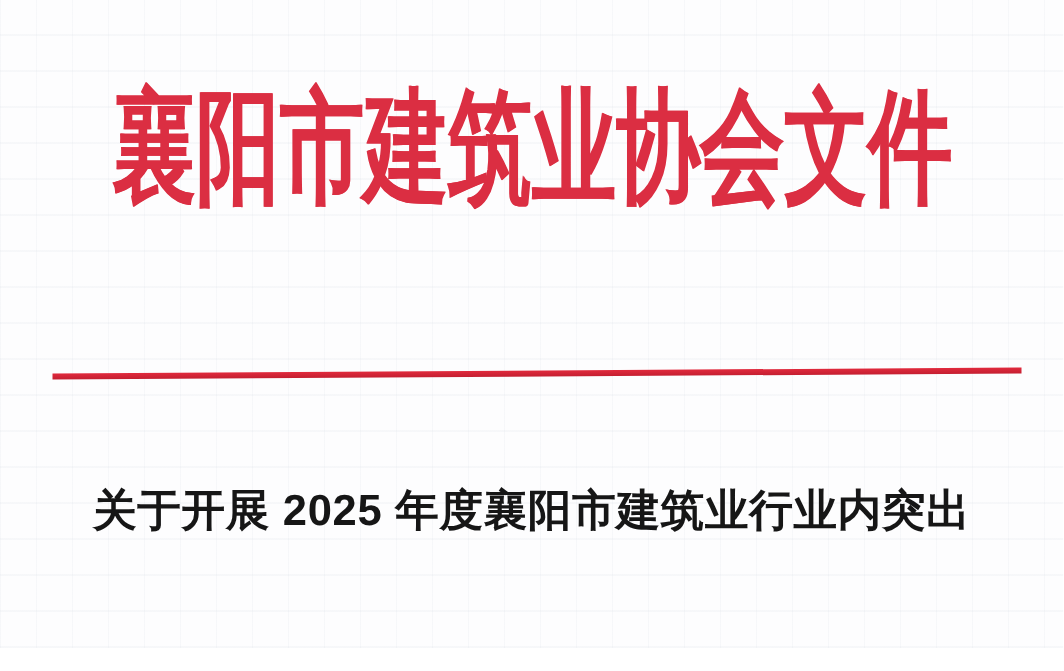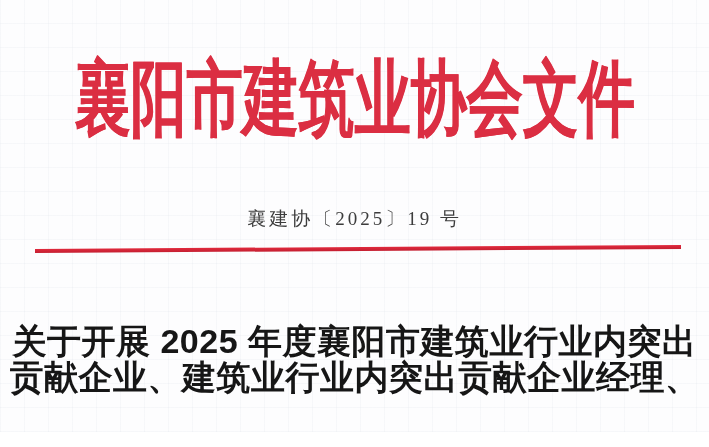--- a/index.html
+++ b/index.html
@@ -57,38 +57,36 @@
     transform: rotate(-0.35deg);
   }
   .notice-title {
     position: absolute;
     top: 323px;
     left: 0;
     right: 0;
     text-align: center;
     font-family: "Liberation Sans", "DejaVu Sans", sans-serif;
     font-weight: bold;
-    font-size: 34px;
+    font-size: 29px;
     line-height: 36px;
     letter-spacing: 0.5px;
     color: #161616;
   }
   .notice-title .line {
     white-space: nowrap;
   }
 </style>
 </head>
 <body>
 
 <div class="page">
 
   <div class="masthead" style="color: rgb(219, 46, 66);">襄阳市建筑业协会文件</div>
 
-  <div class="doc-number">襄建协〔2025〕19 号</div>
 
   <hr class="red-divider" style="background: linear-gradient(rgb(225, 42, 61), rgb(196, 31, 49));">
 
   <div class="notice-title" style="color: rgb(22, 22, 22);">
     <div class="line">关于开展 2025 年度襄阳市建筑业行业内突出</div>
-    <div class="line">贡献企业、建筑业行业内突出贡献企业经理、</div>
   </div>
 
 </div>
 
 </body></html>

